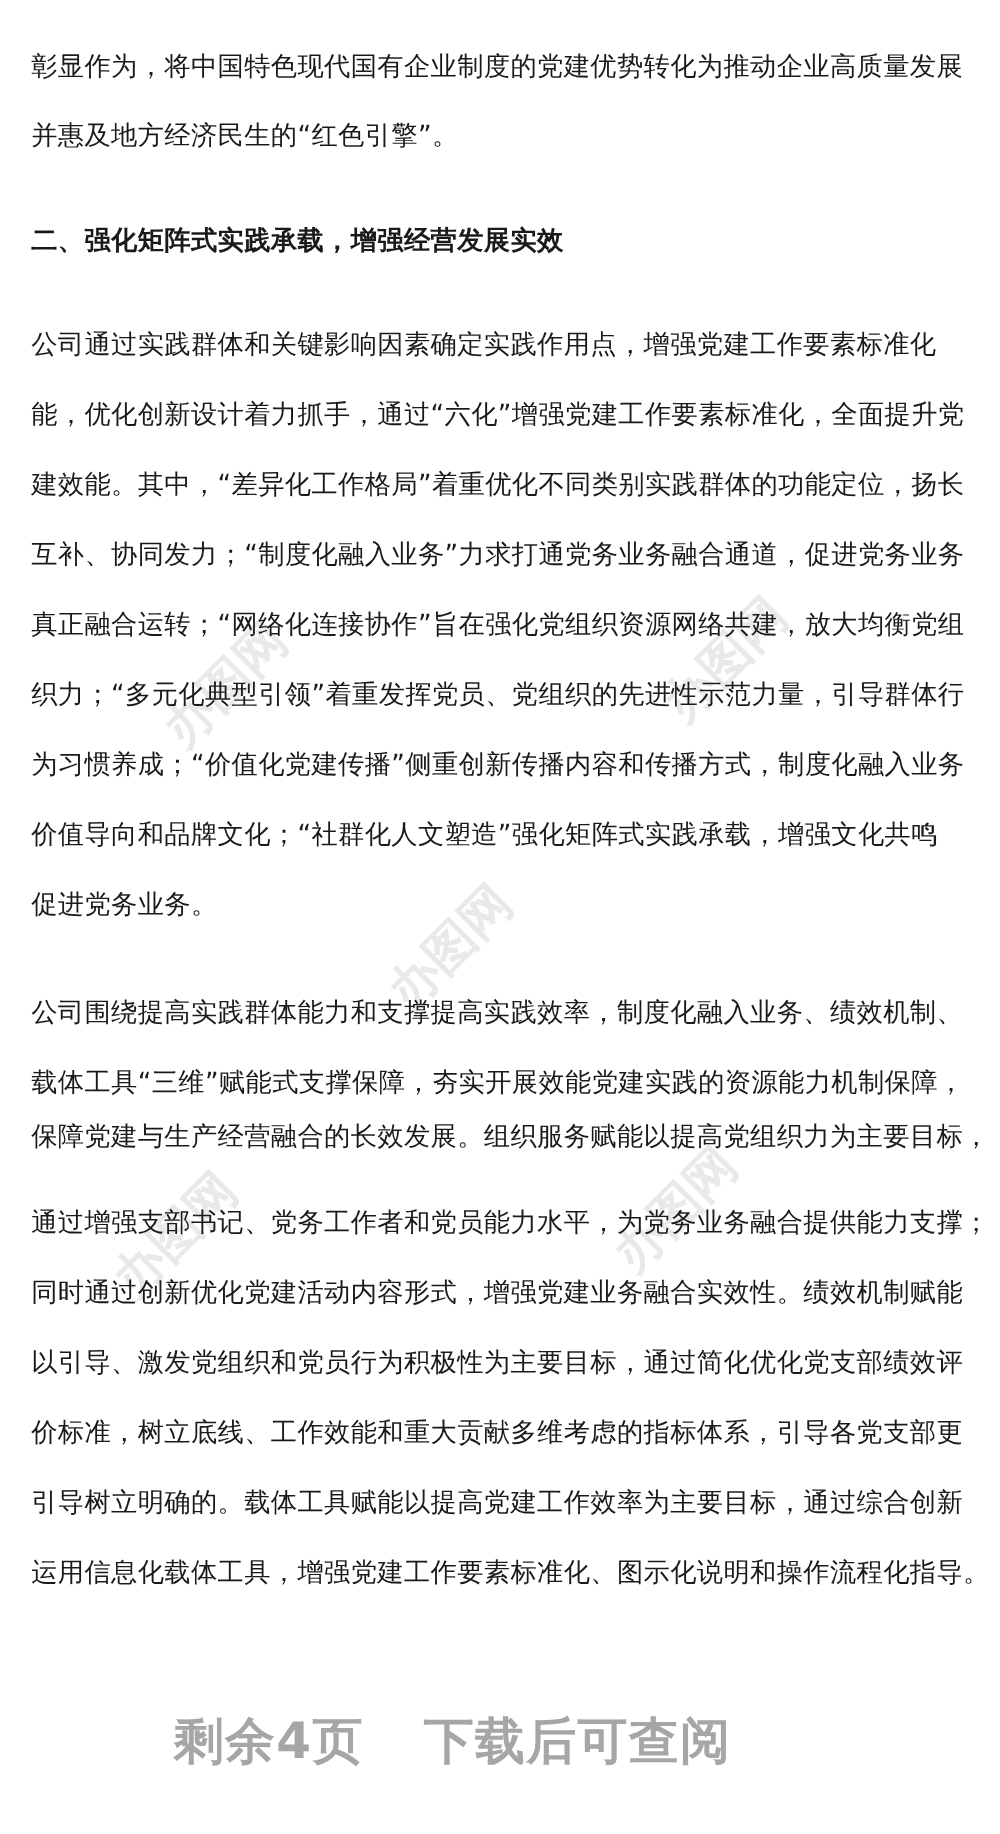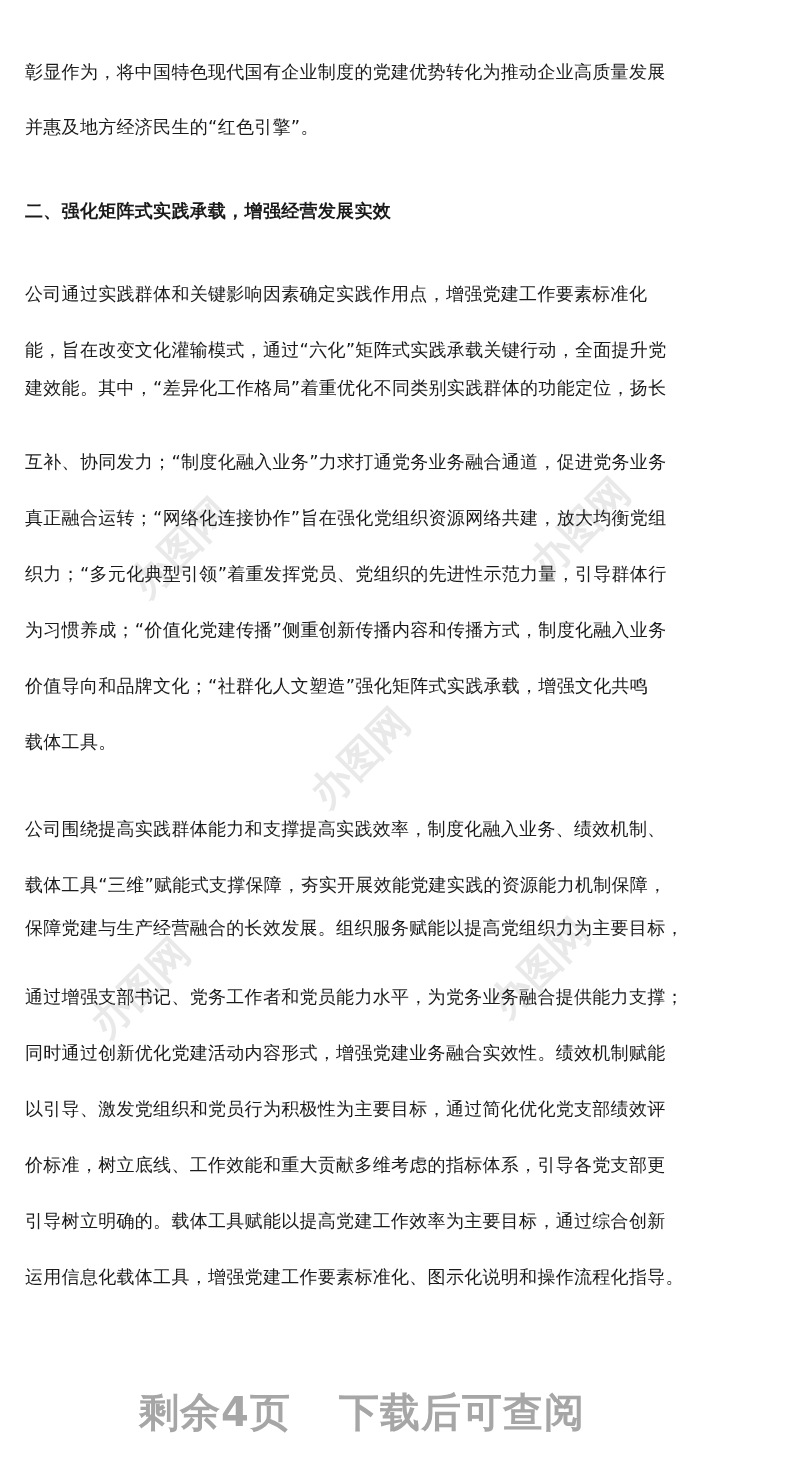--- a/index.html
+++ b/index.html
@@ -1,48 +1,48 @@
 <!DOCTYPE html>
 <html><head>
   <meta charset="utf-8">
   <style>
     html, body { margin: 0; padding: 0; background: #ffffff; }
     body { width: 800px; height: 1467px; position: relative; overflow: hidden;
            font-family: "DejaVu Sans", "Liberation Sans", sans-serif; color: #1a1a1a; }
-    .line { position: absolute; left: 25px; font-size: 18px; white-space: nowrap; line-height: 26px; letter-spacing: 0.3px; margin-top: 19px; }
+    .line { position: absolute; left: 25px; font-size: 21px; white-space: nowrap; line-height: 26px; letter-spacing: 0.3px; }
     .heading { font-weight: bold; }
     .watermark { position: absolute; color: #e9e9e9; font-size: 40px; font-weight: bold;
                  transform: rotate(-45deg); white-space: nowrap; pointer-events: none; }
     .footer { position: absolute; top: 1365px; left: 0; width: 724px; text-align: center;
-              font-size: 40px; font-weight: bold; color: #a6a6a6; letter-spacing: 1px; margin-top: 20px; }
+              font-size: 40px; font-weight: bold; color: #a6a6a6; letter-spacing: 1px; }
     .footer span { display: inline-block; }
     .footer .gap { width: 48px; }
   </style>
 </head>
 <body>
 
 <div>
   <div class="watermark" style="left:120px;top:520px;">办图网</div>
   <div class="watermark" style="left:520px;top:500px;">办图网</div>
   <div class="watermark" style="left:300px;top:730px;">办图网</div>
   <div class="watermark" style="left:80px;top:960px;">办图网</div>
   <div class="watermark" style="left:480px;top:940px;">办图网</div>
 
   <div class="line" style="top:40px">彰显作为，将中国特色现代国有企业制度的党建优势转化为推动企业高质量发展</div>
   <div class="line" style="top:95px">并惠及地方经济民生的“红色引擎”。</div>
   <div class="line heading" style="top:179px">二、强化矩阵式实践承载，增强经营发展实效</div>
   <div class="line" style="top:262px">公司通过实践群体和关键影响因素确定实践作用点，增强党建工作要素标准化</div>
-  <div class="line" style="top:318px">能，旨在改变文化灌输模式，通过“六化”矩阵式实践承载关键行动，全面提升党</div>
-  <div class="line" style="top:356px">建效能。其中，“差异化工作格局”着重优化不同类别实践群体的功能定位，扬长</div>
+  <div class="line" style="top:318px">能，优化创新设计着力抓手，通过“六化”增强党建工作要素标准化，全面提升党</div>
+  <div class="line" style="top:374px">建效能。其中，“差异化工作格局”着重优化不同类别实践群体的功能定位，扬长</div>
   <div class="line" style="top:430px">互补、协同发力；“制度化融入业务”力求打通党务业务融合通道，促进党务业务</div>
   <div class="line" style="top:486px">真正融合运转；“网络化连接协作”旨在强化党组织资源网络共建，放大均衡党组</div>
   <div class="line" style="top:542px">织力；“多元化典型引领”着重发挥党员、党组织的先进性示范力量，引导群体行</div>
   <div class="line" style="top:598px">为习惯养成；“价值化党建传播”侧重创新传播内容和传播方式，制度化融入业务</div>
   <div class="line" style="top:654px">价值导向和品牌文化；“社群化人文塑造”强化矩阵式实践承载，增强文化共鸣</div>
-  <div class="line" style="top:710px">载体工具。</div>
+  <div class="line" style="top:710px">促进党务业务。</div>
   <div class="line" style="top:797px">公司围绕提高实践群体能力和支撑提高实践效率，制度化融入业务、绩效机制、</div>
   <div class="line" style="top:853px">载体工具“三维”赋能式支撑保障，夯实开展效能党建实践的资源能力机制保障，</div>
   <div class="line" style="top:896px">保障党建与生产经营融合的长效发展。组织服务赋能以提高党组织力为主要目标，</div>
   <div class="line" style="top:965px">通过增强支部书记、党务工作者和党员能力水平，为党务业务融合提供能力支撑；</div>
   <div class="line" style="top:1021px">同时通过创新优化党建活动内容形式，增强党建业务融合实效性。绩效机制赋能</div>
   <div class="line" style="top:1077px">以引导、激发党组织和党员行为积极性为主要目标，通过简化优化党支部绩效评</div>
   <div class="line" style="top:1133px">价标准，树立底线、工作效能和重大贡献多维考虑的指标体系，引导各党支部更</div>
   <div class="line" style="top:1189px">引导树立明确的。载体工具赋能以提高党建工作效率为主要目标，通过综合创新</div>
   <div class="line" style="top:1245px">运用信息化载体工具，增强党建工作要素标准化、图示化说明和操作流程化指导。</div>
 

